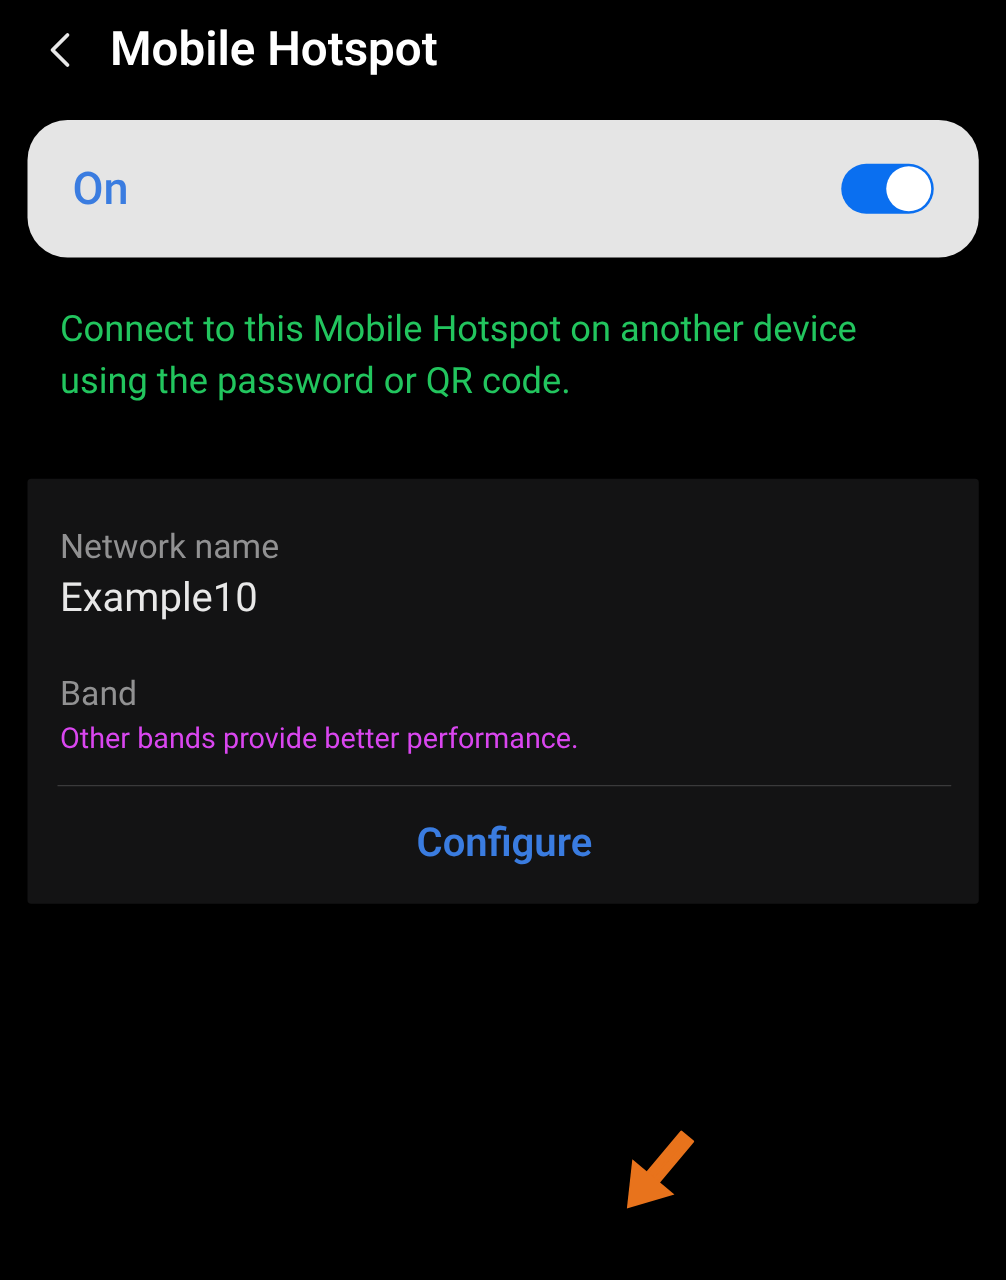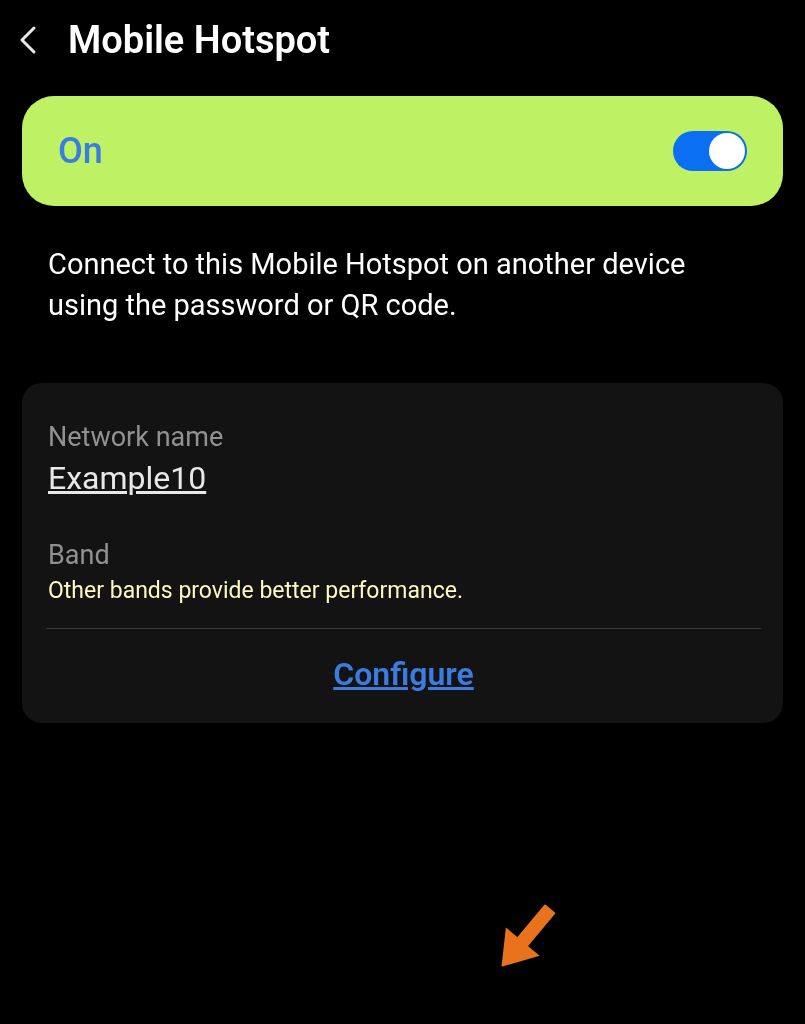--- a/index.html
+++ b/index.html
@@ -12,21 +12,21 @@
       height: 1024px;
       background: #000;
       font-family: -apple-system, BlinkMacSystemFont, 'Segoe UI', Roboto, sans-serif;
       color: #fff;
       overflow: hidden;
       position: relative;
     }
     .header {
       display: flex;
       align-items: center;
-      padding: 18px 24px 20px 12px;
+      padding: 18px 24px 20px 32px;
       gap: 24px;
     }
     .back-icon {
       width: 32px;
       height: 32px;
       display: flex;
       align-items: center;
       justify-content: center;
       cursor: pointer;
     }
@@ -34,21 +34,21 @@
       width: 18px;
       height: 30px;
     }
     .header-title {
       font-size: 38px;
       font-weight: 600;
       color: #fff;
     }
     .toggle-card {
       margin: 14px 22px 0 22px;
-      background: #bef264;
+      background: #e5e5e5;
       border-radius: 32px;
       padding: 34px 36px;
       display: flex;
       align-items: center;
       justify-content: space-between;
     }
     .toggle-label {
       font-size: 36px;
       font-weight: 500;
       color: #3a7ce0;
@@ -66,60 +66,58 @@
       right: 2px;
       top: 2px;
       width: 36px;
       height: 36px;
       background: #fff;
       border-radius: 50%;
     }
     .description {
       padding: 38px 48px 0 48px;
       font-size: 29px;
-      color: #ffffff;
+      color: #22c55e;
       line-height: 1.4;
     }
     .details-card {
       margin: 58px 22px 0 22px;
       background: #131314;
-      border-radius: 20px;
+      border-radius: 3px;
       padding: 38px 24px 0 26px;
     }
     .detail-row {
       margin-bottom: 42px;
     }
     .detail-label {
       font-size: 27px;
       color: #919192;
       margin-bottom: 6px;
     }
     .detail-value {
       font-size: 32px;
       color: #e8e8e8;
-      text-decoration: underline;
     }
     .detail-hint {
       font-size: 23px;
-      color: #fef9c3;
+      color: #d946ef;
       margin-top: 4px;
     }
     .divider {
       height: 1px;
       background: #3a3a3b;
       margin: 0 -2px;
     }
     .configure-btn {
       text-align: center;
       padding: 26px 0 30px 0;
       font-size: 32px;
       font-weight: 600;
       color: #3a7ce0;
       cursor: pointer;
-      text-decoration: underline;
     }
     .arrow-annotation {
       position: absolute;
       left: 464px;
       top: 890px;
       pointer-events: none;
     }
   </style>
 </head>
 <body>

